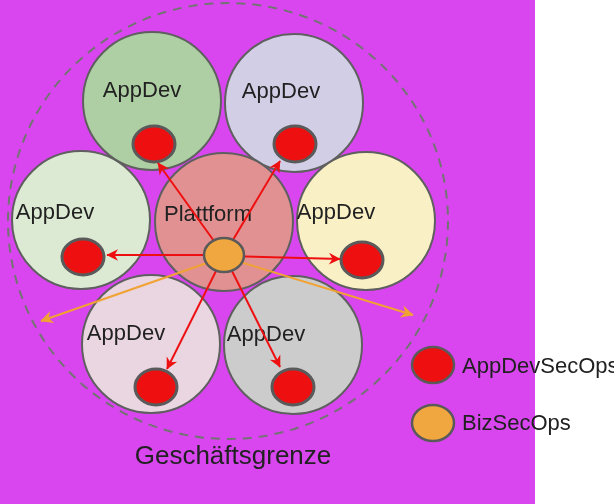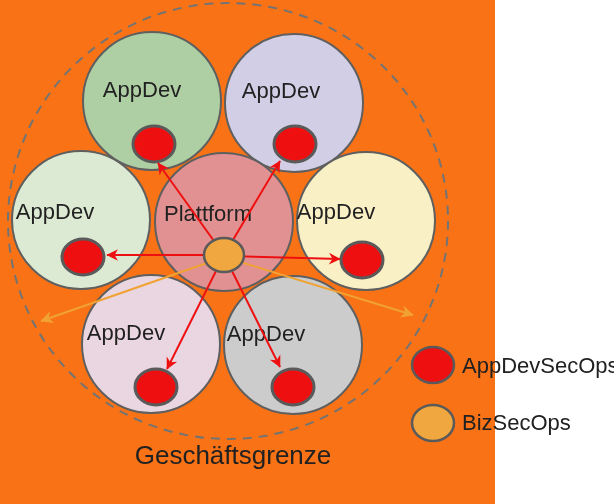--- a/index.html
+++ b/index.html
@@ -6,23 +6,23 @@
     margin: 0;
     padding: 0;
     background: #ffffff;
     width: 614px;
     height: 504px;
     overflow: hidden;
     font-family: "Liberation Sans", sans-serif;
   }
   .stage {
     position: relative;
-    width: 495px;
+    width: 535px;
     height: 504px;
-    background: #f97316;
+    background: #d946ef;
   }
   svg { display: block; }
   text {
     font-family: "Liberation Sans", "DejaVu Sans", sans-serif;
     fill: #212121;
   }
   .circle-label { font-size: 22px; }
   .platform-label { font-size: 22px; }
   .legend-label { font-size: 22px; }
   .boundary-label { font-size: 26px; }

